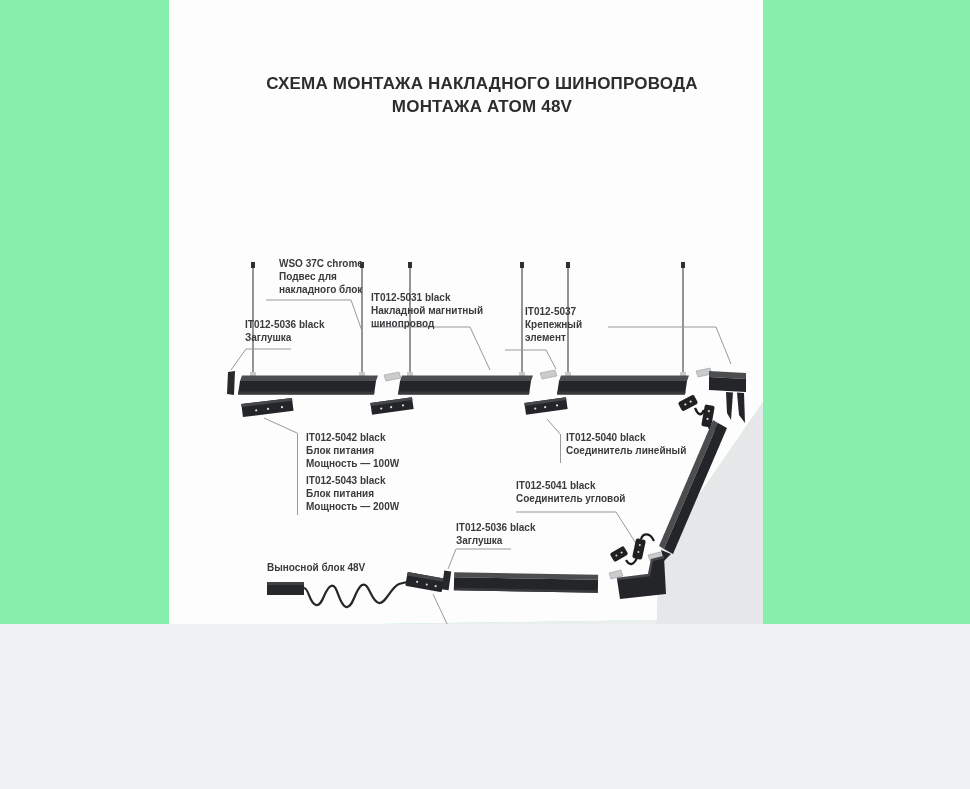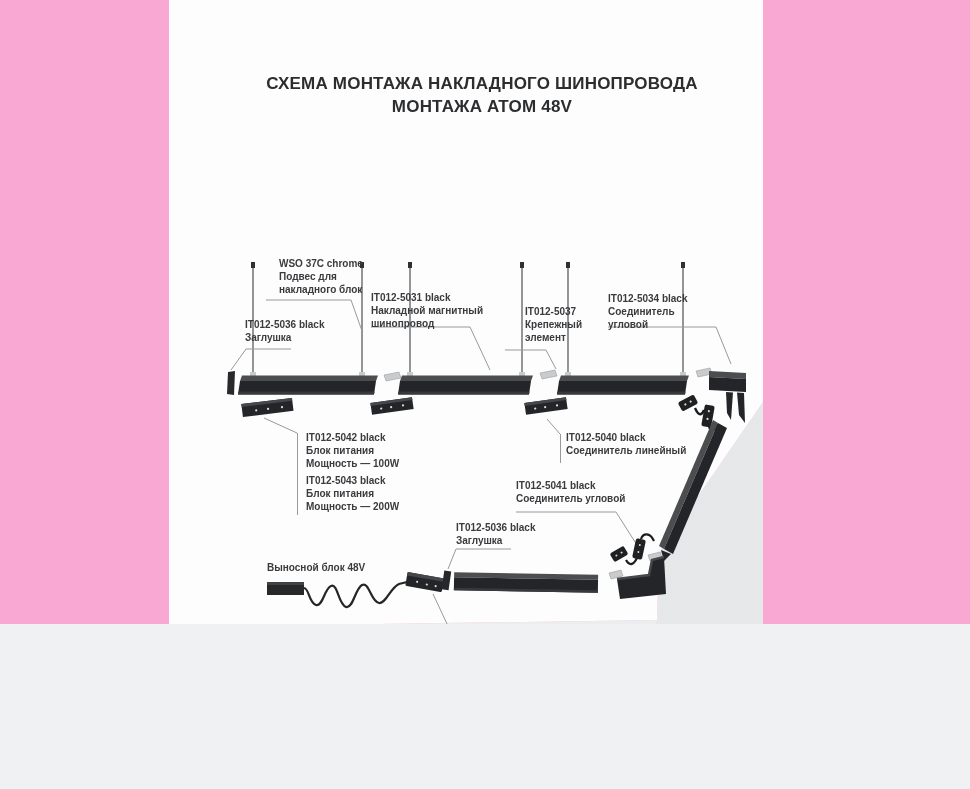--- a/index.html
+++ b/index.html
@@ -1,17 +1,17 @@
 <!DOCTYPE html>
 <html><head>
 <meta charset="utf-8">
 <style>
   html,body{margin:0;padding:0;}
   body{font-family:"Liberation Sans","DejaVu Sans",sans-serif;background:#f0f1f2;}
-  .stage{position:relative;width:970px;height:624px;overflow:hidden;background:#f9a8d4;}
+  .stage{position:relative;width:970px;height:624px;overflow:hidden;background:#86efac;}
   .layer{position:absolute;inset:0;}
   .floor{clip-path:polygon(169px 627px,657px 620px,649px 789px,169px 789px);background:#ebedee;}
   .sideface{clip-path:polygon(763px 402px,763px 789px,649px 789px,657px 620px,659px 553px);
             background:linear-gradient(112deg,#f8f9f9 4%,#e4e6e8 55%,#e7e9eb 100%);}
   .wall{clip-path:polygon(169px 0px,763px 0px,763px 402px,659px 553px,657px 620px,169px 627px);background:#fdfdfe;}
   .title{position:absolute;left:170px;width:624px;top:72px;text-align:center;
          font-size:17px;line-height:23px;font-weight:600;color:#2c2d2f;letter-spacing:.2px;}
   .title span{display:block;}
   .lbl{position:absolute;font-size:10px;line-height:13px;font-weight:700;color:#3a3b3d;white-space:nowrap;}
   .lbl span{display:block;}
@@ -204,25 +204,20 @@
   <div class="lbl" style="left:371px;top:291px">
     <span>IT012-5031 black</span>
     <span>Накладной магнитный</span>
     <span>шинопровод</span>
   </div>
   <div class="lbl" style="left:525px;top:305px">
     <span>IT012-5037</span>
     <span>Крепежный</span>
     <span>элемент</span>
   </div>
-  <div class="lbl" style="left:608px;top:292px">
-    <span>IT012-5034 black</span>
-    <span>Соединитель</span>
-    <span>угловой</span>
-  </div>
   <div class="lbl" style="left:306px;top:431px">
     <span>IT012-5042 black</span>
     <span>Блок питания</span>
     <span>Мощность — 100W</span>
   </div>
   <div class="lbl" style="left:306px;top:474px">
     <span>IT012-5043 black</span>
     <span>Блок питания</span>
     <span>Мощность — 200W</span>
   </div>

